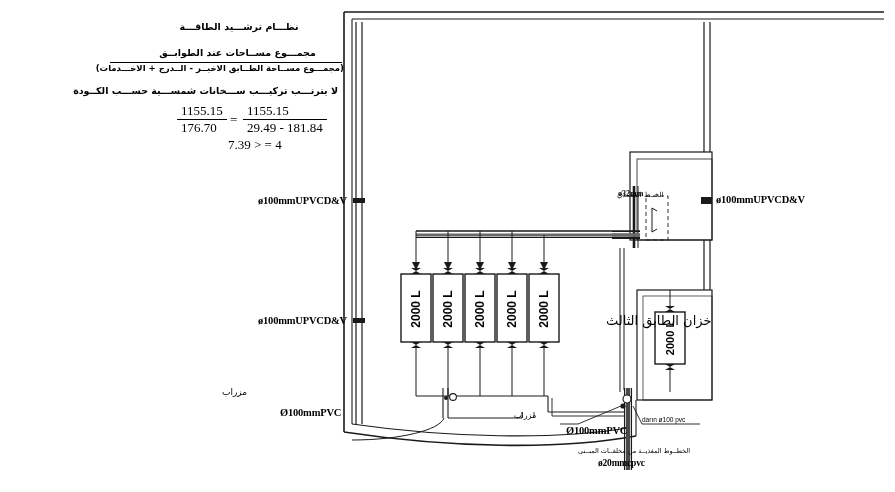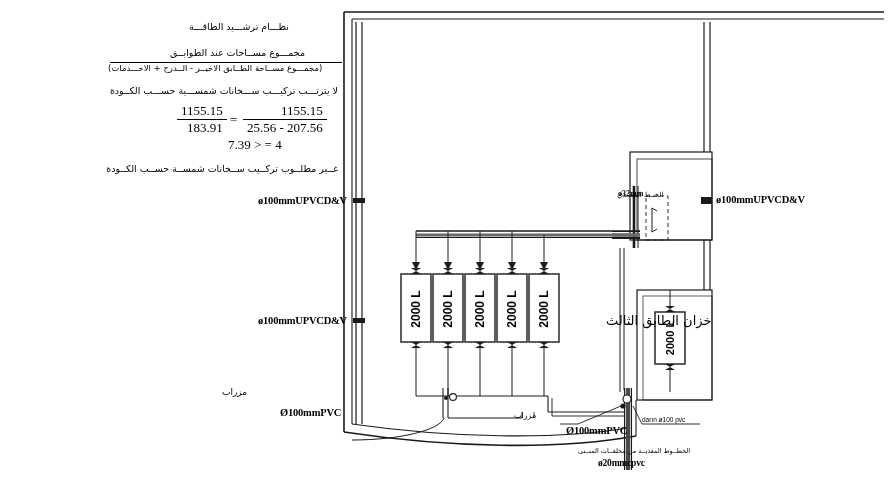--- a/index.html
+++ b/index.html
@@ -42,39 +42,40 @@
     unicode-bidi: bidi-override;
   }
   .pipe-lbl {
     font-family: "Liberation Serif", "DejaVu Serif", serif;
     font-weight: bold;
     font-size: 10.5px;
     letter-spacing: -0.2px;
   }
   .frac {
     position: absolute;
-    text-align: right;
+    text-align: left;
   }
   .frac .num { padding: 0 4px; }
   .frac .bar { border-top: 1.2px solid #000; height: 0; }
   .frac .den { padding: 0 4px; }
   .tank-label {
     position: absolute;
     transform-origin: center center;
     transform: rotate(-90deg);
     font-family: "Liberation Sans", sans-serif;
     font-weight: bold;
     font-size: 12px;
     text-align: center;
     white-space: nowrap;
   }
   .hdr-ar {
     font-family: "DejaVu Sans", sans-serif;
     font-size: 9.5px;
     direction: rtl;
+    font-weight: bold;
   }
 </style>
 </head>
 <body>
 
 <div id="canvas">
 
   <svg id="vec" viewBox="0 0 895 492">
 
     <g stroke="#1a1a1a" fill="none">
@@ -260,34 +261,33 @@
 
   <div class="lbl hdr-ar" style="left:140px; top:48px; width:195px; text-align:center;">مجمـــوع مســاحات عند الطوابــق</div>
   <div style="position:absolute; left:110px; top:62px; width:232px; border-top:1.1px solid #000;"></div>
   <div class="lbl hdr-ar" style="left:108px; top:64px; width:236px; text-align:left; font-size:8.5px;">(مجمـــوع مســاحة الطــابق الاخيــر - الــدرج + الاخـــدمات)</div>
 
   <div class="lbl hdr-ar" style="left:148px; top:86px; width:190px; text-align:center;">لا يترتـــب تركيـــب ســـخانات شمســـية حســـب الكــودة</div>
 
   <div class="frac" style="left:177px; top:103px;">
     <div class="num" style="font-size:13px;">1155.15</div>
     <div class="bar"></div>
-    <div class="den" style="font-size:13px;">183.91</div>
+    <div class="den" style="font-size:13px;">176.70</div>
   </div>
 
   <div class="calc" style="left:230px; top:112px; font-size:13px;">=</div>
 
   <div class="frac" style="left:243px; top:103px;">
     <div class="num" style="font-size:13px;">1155.15</div>
     <div class="bar"></div>
-    <div class="den" style="font-size:13px;">25.56 - 207.56</div>
+    <div class="den" style="font-size:13px;">29.49 - 181.84</div>
   </div>
 
   <div class="calc" style="left:228px; top:137px; font-size:13px;">7.39 &gt;  =  4</div>
 
-  <div class="lbl hdr-ar" style="left:130px; top:164px; width:208px; text-align:center;">غــير مطلــوب تركــيب ســخانات شمســة حســب الكــودة</div>
 
   <div class="lbl pipe-lbl" style="left:258px; top:195px;">ø100mmUPVCD&amp;V</div>
 
   <div class="lbl pipe-lbl" style="left:258px; top:315px;">ø100mmUPVCD&amp;V</div>
 
   <div class="lbl pipe-lbl" style="left:716px; top:194px;">ø100mmUPVCD&amp;V</div>
 
   <div class="lbl" style="left:618px; top:182px; font-size:8px; font-weight:bold;margin-top:8px;">ø32mm</div>
   <div class="lbl ar" style="left:610px; top:192px; font-family:'DejaVu Sans',sans-serif; font-size:7px;margin-left:7px;">الخــط المغــذي</div>
 

